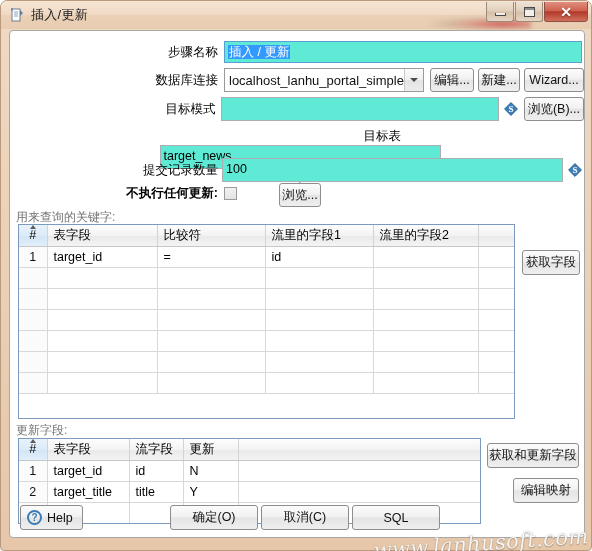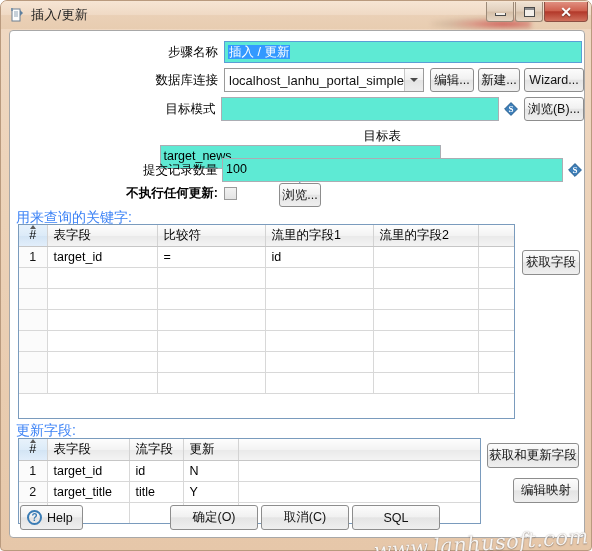--- a/index.html
+++ b/index.html
@@ -230,22 +230,22 @@
     width: 13px;
     height: 13px;
     box-sizing: border-box;
     border: 1px solid #9a9a9a;
     background: linear-gradient(to bottom, #f2f2f2, #e3e3e3);
   }
 
   
   .section-label {
     position: absolute;
-    font-size: 14px;
-    color: #3b82f6;
+    font-size: 12px;
+    color: #737373;
     white-space: nowrap;
   }
 
   
   .grid {
     position: absolute;
     box-sizing: border-box;
     border: 1px solid #7a9bbd;
     background: #ffffff;
     overflow: hidden;

